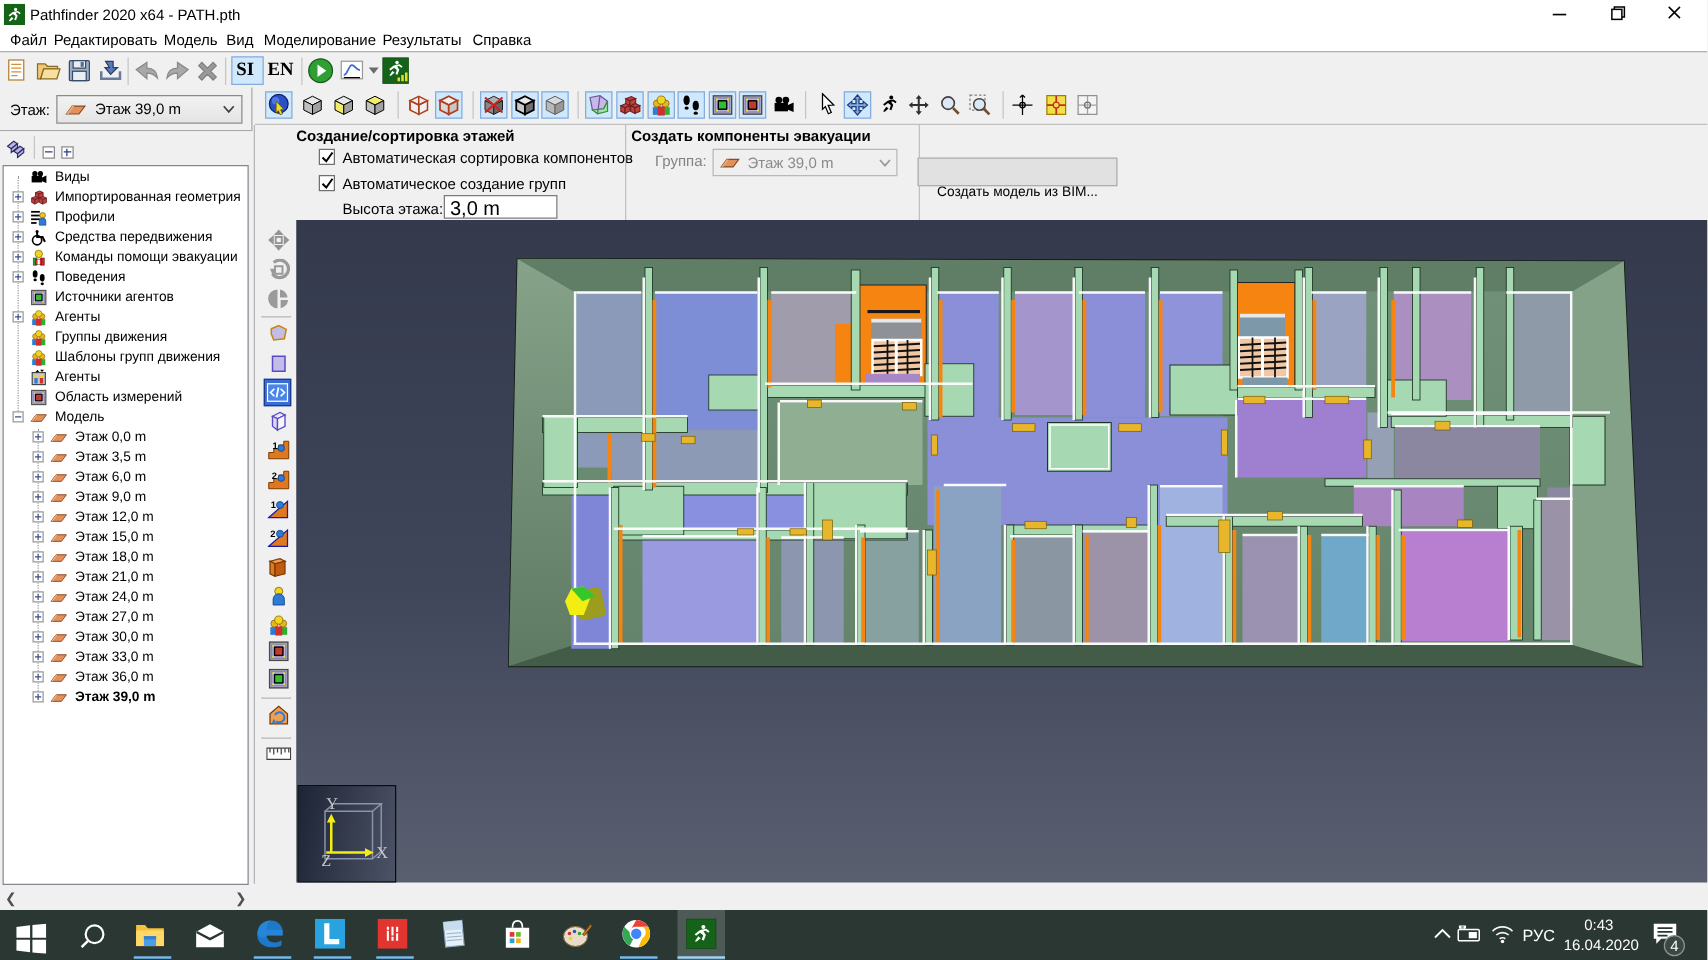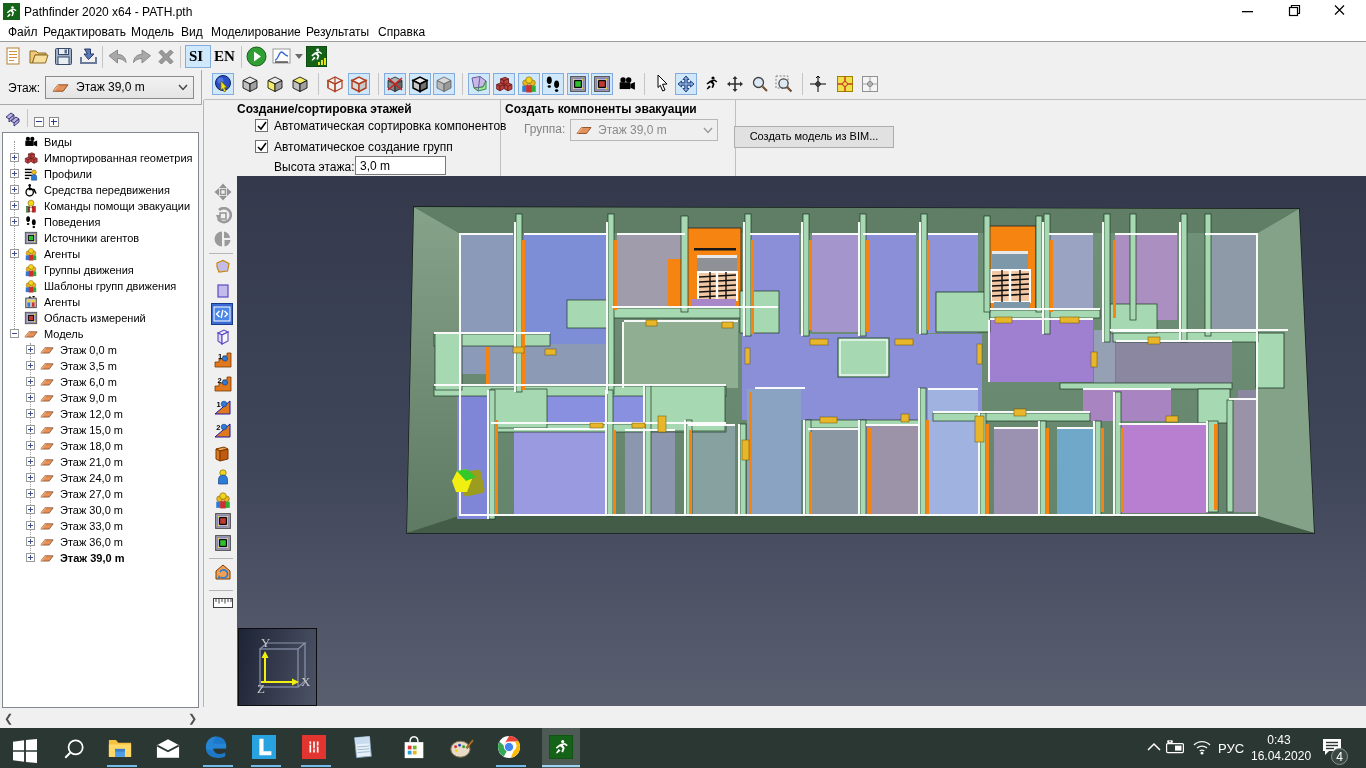--- a/index.html
+++ b/index.html
@@ -405,35 +405,35 @@
       <path d="M2 6 l3 3 5 -7" stroke="#000" stroke-width="1.6" fill="none"></path>
     </svg>
   <div class="abs" style="left:274px;top:77px;font-size:12px">Автоматическая сортировка компонентов</div>
   <div class="abs" style="left:255px;top:98px;width:13px;height:13px;background:#fff;border:1px solid #707070"></div>
   <svg class="abs" style="left:256px;top:99px" width="12" height="12">
       <path d="M2 6 l3 3 5 -7" stroke="#000" stroke-width="1.6" fill="none"></path>
     </svg>
   <div class="abs" style="left:274px;top:98px;font-size:12px">Автоматическое создание групп</div>
   <div class="abs" style="left:274px;top:118px;font-size:12px">Высота этажа:</div>
   <div class="abs" style="left:355px;top:114px;width:91px;height:19px;background:#fff;border:1px solid #7a7a7a"></div>
-  <div class="abs" style="left:360px;top:117px;font-size:12px">3,0 m</div>
+  <div class="abs" style="left:360px;top:117px;font-size:16px">3,0 m</div>
 
   <div class="abs vline" style="left:500px;top:58px;height:76px;background:#c0c0c0"></div>
   <div class="abs" style="left:505px;top:60px;font-size:12px;font-weight:bold">Создать компоненты эвакуации</div>
   <div class="abs" style="left:524px;top:80px;font-size:12px;color:#838383">Группа:</div>
   <div class="abs" style="left:570px;top:77px;width:148px;height:22px;background:#efefef;border:1px solid #b8b8b8"></div>
   <svg class="abs" style="left:576px;top:80px" width="16" height="16">
       <use href="#i-floor" width="16" height="16"></use>
     </svg>
   <div class="abs" style="left:598px;top:81px;font-size:12px;color:#8a8a8a">Этаж 39,0 m</div>
   <svg class="abs" style="left:703px;top:85px" width="10" height="7">
       <path d="M1 1 L5 5.5 9 1" fill="none" stroke="#9a9a9a" stroke-width="1.4"></path>
     </svg>
   <div class="abs vline" style="left:735px;top:58px;height:76px;background:#c0c0c0"></div>
-  <div class="abs" style="left:734px;top:84px;width:160px;height:22px;background:#e1e1e1;border:1px solid #adadad;font-size:11px;text-align:center;padding-top:3px">Создать модель из BIM...</div>
+  <div class="abs" style="left:734px;top:84px;width:160px;height:22px;background:#e1e1e1;border:1px solid #adadad;font-size:11px;text-align:center;padding-top:21px">Создать модель из BIM...</div>
 
   <div class="abs vline" style="left:203px;top:58px;height:607px;background:#b5b5b5"></div>
 </div>
 
 <div class="abs" style="left:0;top:105px;width:201px;height:27px;background:#f0f0f0">
   <svg class="abs" style="left:5px;top:7px" width="15" height="15" viewBox="0 0 15 15">
     <g fill="#b9b4e0" stroke="#2a2a6a" stroke-width="0.9">
       <path d="M1 5 L6 1 9 3 4 7 z"></path>
         <path d="M4 7 L9 3 9 6 4 10 z"></path>
       <path d="M6 9 L11 5 14 7 9 11 z"></path>

